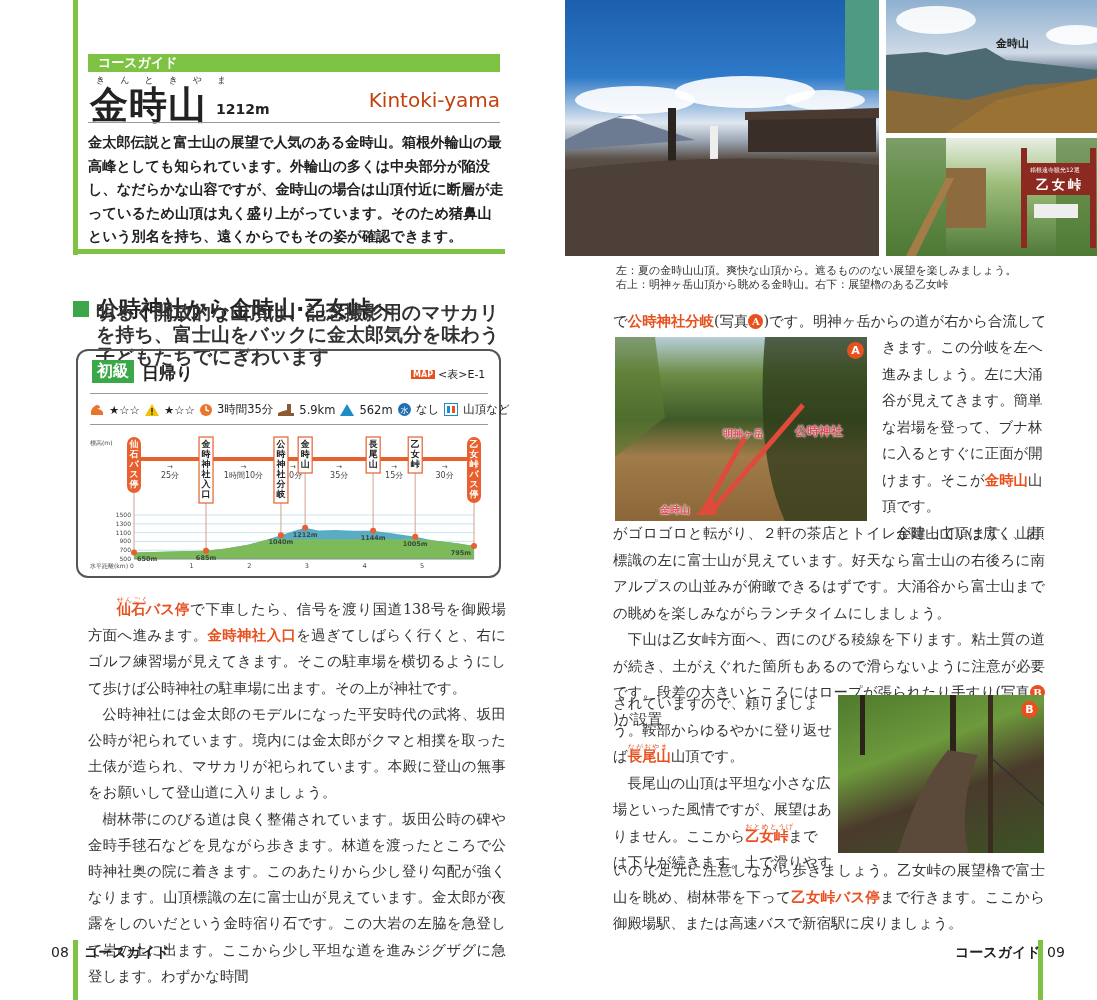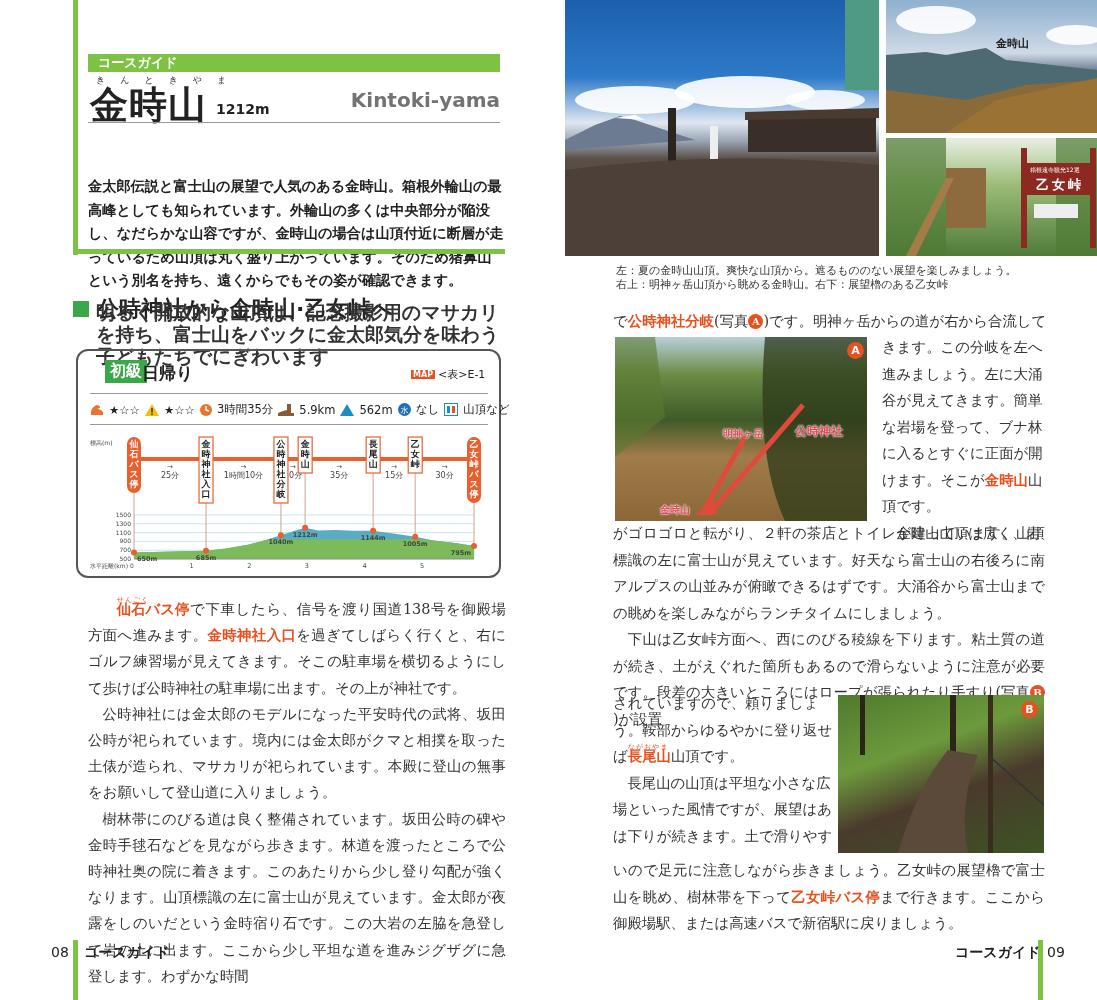--- a/index.html
+++ b/index.html
@@ -10,32 +10,32 @@
   .orange{color:#e8501e;font-weight:bold;font-family:Liberation Sans, sans-serif;}
   .ruby-wrap{position:relative;display:inline-block;}
   .rt{position:absolute;left:0;right:0;top:-9px;font-size:7px;white-space:nowrap;letter-spacing:1px;color:#333;font-weight:normal;}
   .rt.o{color:#e8501e;}
 
   
   .guide-banner{left:88px;top:54px;width:412px;height:18px;background:#7dc242;color:#fff;font-weight:bold;font-size:13px;line-height:18px;padding-left:10px;box-sizing:border-box;}
   .title{left:90px;top:80px;font-size:38px;font-weight:bold;letter-spacing:1px;}
   .title-ruby{left:96px;top:74px;font-size:9px;letter-spacing:15px;color:#333;}
   .elev{left:216px;top:101px;font-size:14px;font-weight:bold;}
-  .roman{right:597px;top:88px;font-size:20px;font-weight:bold;color:#737373;}
+  .roman{right:597px;top:88px;font-size:20px;font-weight:normal;color:#c2410c;}
   .hr1{left:88px;top:122px;width:412px;height:1px;background:#999;}
-  .intro{left:88px;top:131px;width:418px;font-size:14.2px;line-height:23.5px;font-weight:bold;color:#222;margin-top:44px;}
+  .intro{left:88px;top:131px;width:418px;font-size:14.2px;line-height:23.5px;font-weight:bold;color:#222;}
   .intro-bottom{left:75px;top:249px;width:430px;height:5px;background:#7dc242;}
 
   .sec-h{left:73px;top:270px;font-size:22px;font-weight:bold;display:flex;align-items:center;gap:8px;margin-top:24px;}
   .sec-sq{width:16px;height:16px;background:#3aa848;display:inline-block;}
   .sec-sub{left:96px;top:301px;width:410px;font-size:19px;line-height:22px;font-weight:bold;color:#333;}
 
   
   .card{left:76px;top:349px;width:425px;height:229px;border:2px solid #555;border-radius:12px;box-sizing:border-box;}
-  .level{left:105px;top:360px;background:#3aa848;color:#fff;font-weight:bold;font-size:16px;padding:1px 5px;}
+  .level{left:92px;top:360px;background:#3aa848;color:#fff;font-weight:bold;font-size:16px;padding:1px 5px;}
   .daytrip{left:142px;top:362px;font-size:17px;font-weight:bold;}
   .mapref{left:411px;top:367px;font-size:11px;display:flex;align-items:center;gap:3px;}
   .maptag{background:#e8501e;color:#fff;font-size:8px;font-weight:bold;padding:0 2px;}
   .card-hr{position:absolute;left:90px;width:398px;height:1px;background:#999;}
   .stats{left:90px;top:402px;font-size:11.5px;display:flex;align-items:center;gap:5px;white-space:nowrap;}
   .ico{display:inline-block;vertical-align:middle;}
 
   
   .pgnum{font-size:14px;top:944px;}
   .pglabel{font-size:14px;top:944px;font-weight:bold;}
@@ -308,20 +308,21 @@
   <div>がゴロゴロと転がり、２軒の茶店とトイレが建っています。山頂標識の左に富士山が見えています。好天なら富士山の右後ろに南アルプスの山並みが俯瞰できるはずです。大涌谷から富士山までの眺めを楽しみながらランチタイムにしましょう。</div>
   <div><span style="white-space:pre-wrap">　下山は乙女峠方面へ、西にのびる稜線を下ります。粘土質の道が続き、土がえぐれた箇所もあるので滑らないように注意が必要です。段差の大きいところにはロープが張られたり手すり(写真</span><span class="ibadge">B</span><span>)が設置</span></div>
 </div>
 
 <div class="abs serif rtext" style="left:613px;top:690px;width:222px;white-space:nowrap;">
   <div>されていますので、頼りましょ</div>
   <div>う。鞍部からゆるやかに登り返せ</div>
   <div><span>ば</span><span class="ruby-wrap"><span class="rt o">ながおやま</span><span class="orange">長尾山</span></span><span>山頂です。</span></div>
   <div style="white-space:pre">　長尾山の山頂は平坦な小さな広</div>
   <div>場といった風情ですが、展望はあ</div>
+  <div><span>りません。ここから</span><span class="ruby-wrap"><span class="rt o">おとめとうげ</span><span class="orange">乙女峠</span></span><span>まで</span></div>
   <div>は下りが続きます。土で滑りやす</div>
 </div>
 
 <div class="photo" style="left:838px;top:695px;width:206px;height:158px;background:linear-gradient(160deg,#4f7a2e 0%,#6d9a3c 35%,#4a3a2c 60%,#3c5424 100%);">
   <svg width="206" height="158" viewBox="0 0 206 158">
     <rect x="22" y="0" width="5" height="60" fill="#2c2418"></rect>
     <rect x="112" y="0" width="6" height="90" fill="#2c2418"></rect>
     <rect x="150" y="0" width="5" height="158" fill="#3a2c1e"></rect>
     <path d="M60 158 Q80 90 110 55 L140 60 Q120 110 130 158Z" fill="#5b4a3a"></path>
     <path d="M150 60 L206 110" stroke="#333" stroke-width="1.5"></path>

